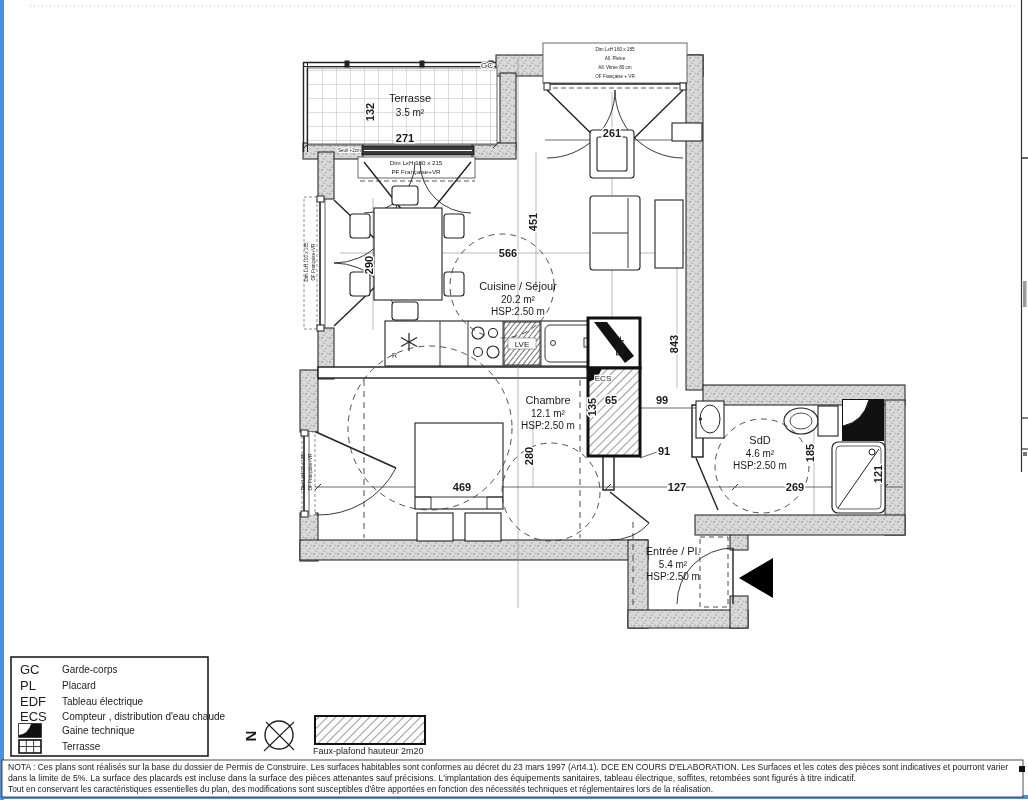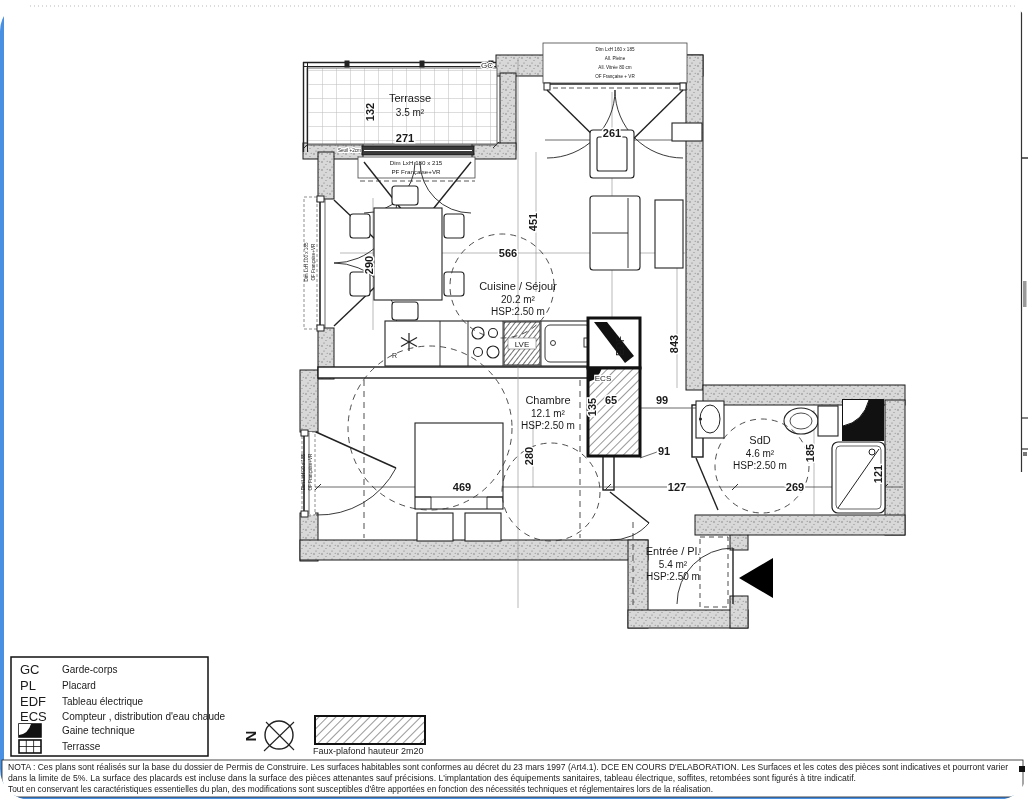--- a/index.html
+++ b/index.html
@@ -1,17 +1,17 @@
 <!DOCTYPE html>
 <html><head>
 <meta charset="utf-8">
 <style>
   html,body{margin:0;padding:0;background:#fff;}
   .page{position:relative;width:1028px;height:800px;background:#fff;overflow:hidden;
-        font-family:"Liberation Sans",sans-serif;border-radius:31px;}
+        font-family:"Liberation Sans",sans-serif;}
   svg{position:absolute;left:0;top:0;}
   text{fill:#1a1a1a;font-family:"Liberation Sans",sans-serif;}
   .room-name{font-size:11px;}
   .room-sub{font-size:10px;}
   .dim{font-size:11px;font-weight:600;stroke:#fff;stroke-width:3px;paint-order:stroke;}
   .tiny{font-size:6.2px;}
   .micro{font-size:4.6px;}
   .lbl{font-size:8px;stroke:#fff;stroke-width:2.5px;paint-order:stroke;}
   .legend-key{font-size:13px;}
   .legend-lab{font-size:10px;}

